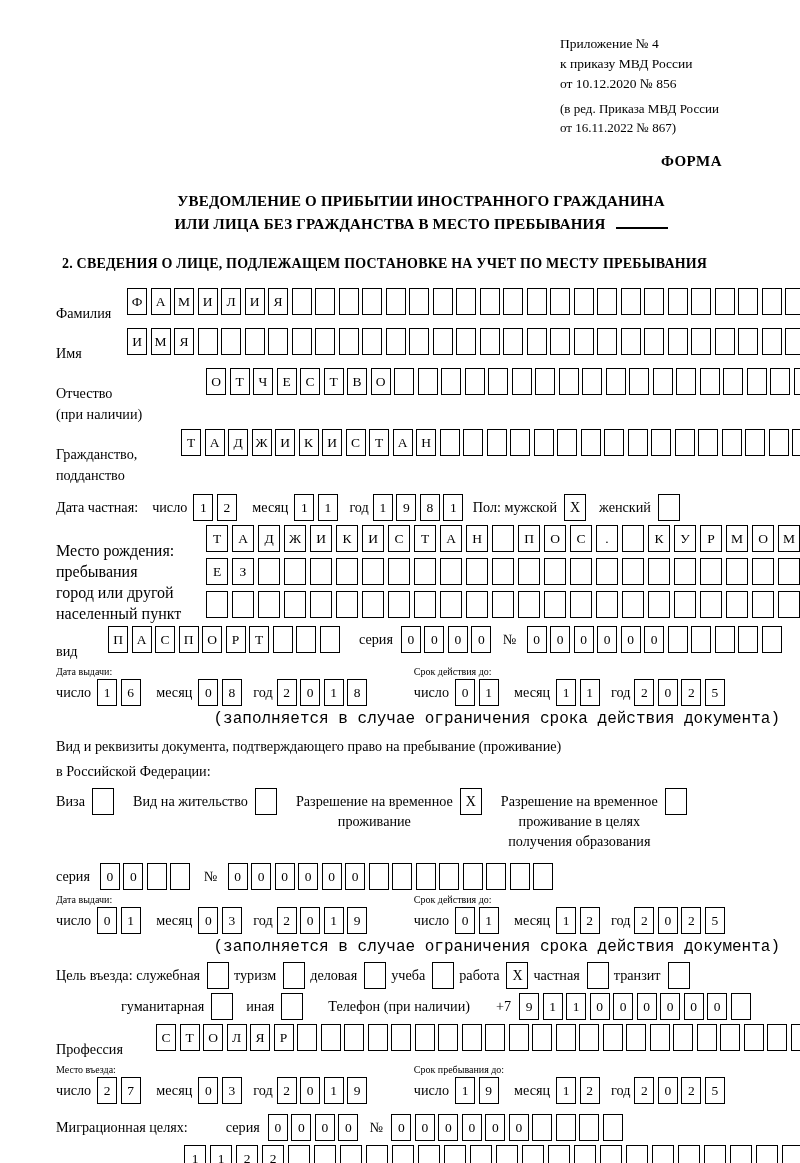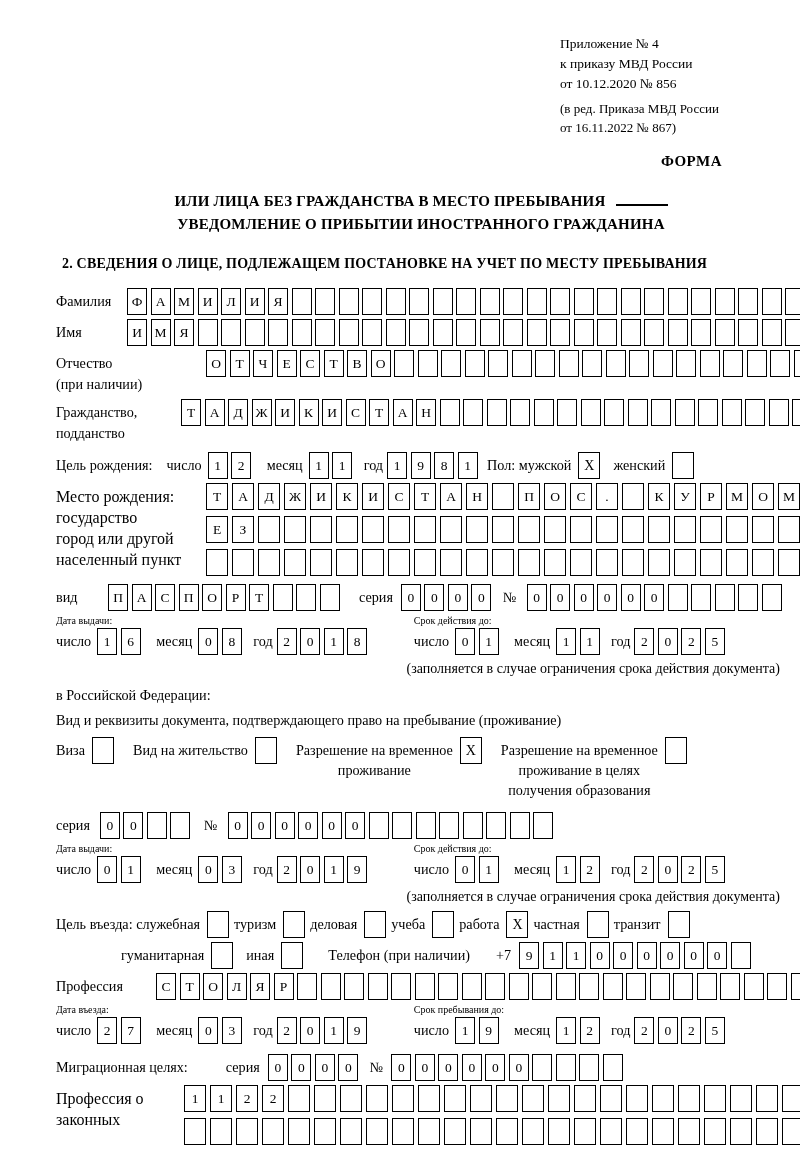--- a/index.html
+++ b/index.html
@@ -8,57 +8,57 @@
   .page{padding:34px 14px 0 56px;box-sizing:border-box;}
   .hdr{margin-left:504px;font-size:13.5px;line-height:20px;}
   .hdr-note{margin-top:5px;font-size:13px;line-height:19px;}
   .forma{font-weight:bold;font-size:15px;text-align:right;padding-right:64px;margin-top:16px;letter-spacing:.5px;}
   .title{text-align:center;font-weight:bold;font-size:15px;line-height:23px;margin-top:20px;letter-spacing:.2px;}
   .tuline{display:inline-block;width:52px;border-bottom:2px solid #000;margin-left:10px;}
   .sect{font-weight:bold;font-size:14px;margin-top:20px;padding-left:6px;letter-spacing:.2px;}
   .fbody{margin-top:16px;}
   .frow{display:flex;align-items:flex-start;margin-bottom:4px;font-size:14.2px;}
   .txt{line-height:26px;white-space:nowrap;}
-  .lbl{flex:none;line-height:21px;padding-top:3px;}
+  .lbl{flex:none;line-height:21px;padding-top:3px;margin-top:12px;}
   .bxrow{display:flex;flex:none;}
   .bx{width:18px;height:25px;border:1.5px solid #000;margin-right:3.5px;flex:none;box-sizing:content-box;
       display:flex;align-items:center;justify-content:center;font-size:13.5px;background:#fff;}
   .cb{width:20px;height:25px;border:1.5px solid #000;margin:0 5px 0 7px;flex:none;
       display:flex;align-items:center;justify-content:center;font-size:14px;background:#fff;}
   .stack{text-align:center;line-height:20px;margin-left:14px;padding-top:3px;}
   .chead{text-align:center;font-weight:bold;font-size:14px;margin:4px 0 5px;}
   .para{font-size:14.2px;line-height:25px;margin:4px 0 4px;}
   .mrow{display:flex;align-items:flex-start;margin-bottom:2px;}
   .mboxes .bxrow{margin-bottom:6px;}
   .dates{display:flex;margin-top:2px;}
   .dgroup.left{width:46%;flex:none;}
   .dgroup.right{width:54%;flex:none;padding-left:22px;box-sizing:border-box;}
   .dhead{text-align:left;font-size:10px;margin-bottom:2px;}
-  .fnote{font-size:14px;line-height:17px;}
+  .fnote{font-size:16px;line-height:17px;font-family:Liberation Mono, monospace;}
   .fnote.right{text-align:right;padding-right:6px;margin:1px 0 6px;}
 </style>
 </head>
 <body>
 
 <div class="page">
   <div class="hdr">
     <div>Приложение № 4</div>
     <div>к приказу МВД России</div>
     <div>от 10.12.2020 № 856</div>
     <div class="hdr-note">
       <div>(в ред. Приказа МВД России</div>
       <div>от 16.11.2022 № 867)</div>
     </div>
   </div>
   <div class="forma">ФОРМА</div>
   <div class="title">
+    <div>УВЕДОМЛЕНИЕ О ПРИБЫТИИ ИНОСТРАННОГО ГРАЖДАНИНА</div>
     <div>
       <span>ИЛИ ЛИЦА БЕЗ ГРАЖДАНСТВА В МЕСТО ПРЕБЫВАНИЯ</span><span class="tuline"></span>
     </div>
-    <div>УВЕДОМЛЕНИЕ О ПРИБЫТИИ ИНОСТРАННОГО ГРАЖДАНИНА</div>
   </div>
   <div class="sect">2. СВЕДЕНИЯ О ЛИЦЕ, ПОДЛЕЖАЩЕМ ПОСТАНОВКЕ НА УЧЕТ ПО МЕСТУ ПРЕБЫВАНИЯ</div>
   <div class="fbody">
       <div class="frow">
         <div class="lbl" style="width: 71px;">
           <div>Фамилия</div>
         </div>
         <div class="bxrow">
           <div class="bx">Ф</div>
           <div class="bx">А</div>
@@ -190,21 +190,21 @@
           <div class="bx"></div>
           <div class="bx"></div>
           <div class="bx"></div>
           <div class="bx"></div>
           <div class="bx"></div>
           <div class="bx"></div>
           <div class="bx"></div>
         </div>
       </div>
       <div class="frow" style="margin-top: 8px;">
-        <span class="txt">Цель рождения:</span>
+        <span class="txt">Дата частная:</span>
         <span class="txt" style="margin-left: 14px; margin-right: 6px;">число</span>
         <div class="bxrow">
           <div class="bx">1</div>
           <div class="bx">2</div>
         </div>
         <span class="txt" style="margin-left: 12px; margin-right: 6px;">месяц</span>
         <div class="bxrow">
           <div class="bx">1</div>
           <div class="bx">1</div>
         </div>
@@ -216,21 +216,21 @@
           <div class="bx">1</div>
         </div>
         <span class="txt" style="margin-left: 6px;">Пол: мужской</span>
         <div class="cb">X</div>
         <span class="txt" style="margin-left: 8px;">женский</span>
         <div class="cb"></div>
       </div>
       <div class="mrow">
         <div class="lbl" style="width: 150px;">
           <div>Место рождения:</div>
-          <div>государство</div>
+          <div>пребывания</div>
           <div>город или другой</div>
           <div>населенный пункт</div>
         </div>
         <div class="mboxes">
           <div class="bxrow">
             <div class="bx" style="width: 20px; margin-right: 4px;">Т</div>
             <div class="bx" style="width: 20px; margin-right: 4px;">А</div>
             <div class="bx" style="width: 20px; margin-right: 4px;">Д</div>
             <div class="bx" style="width: 20px; margin-right: 4px;">Ж</div>
             <div class="bx" style="width: 20px; margin-right: 4px;">И</div>
@@ -384,22 +384,22 @@
               <div class="bx">2</div>
               <div class="bx">0</div>
               <div class="bx">2</div>
               <div class="bx">5</div>
             </div>
           </div>
         </div>
       </div>
       <div class="fnote right">(заполняется в случае ограничения срока действия документа)</div>
       <div class="para">
+        <div>Вид и реквизиты документа, подтверждающего право на пребывание (проживание)</div>
         <div>в Российской Федерации:</div>
-        <div>Вид и реквизиты документа, подтверждающего право на пребывание (проживание)</div>
       </div>
       <div class="frow">
         <span class="txt">Виза</span>
         <div class="cb"></div>
         <span class="txt" style="margin-left: 14px;">Вид на жительство</span>
         <div class="cb"></div>
         <div class="stack">
           <div>Разрешение на временное</div>
           <div>проживание</div>
         </div>
@@ -550,21 +550,21 @@
           <div class="bx"></div>
           <div class="bx"></div>
           <div class="bx"></div>
           <div class="bx"></div>
           <div class="bx"></div>
           <div class="bx"></div>
         </div>
       </div>
       <div class="dates">
         <div class="dgroup left">
-          <div class="dhead">Дата въезда:</div>
+          <div class="dhead">Место въезда:</div>
           <div class="frow">
             <span class="txt" style="margin-right: 6px;">число</span>
             <div class="bxrow">
               <div class="bx">2</div>
               <div class="bx">7</div>
             </div>
             <span class="txt" style="margin-left: 12px; margin-right: 6px;">месяц</span>
             <div class="bxrow">
               <div class="bx">0</div>
               <div class="bx">3</div>

